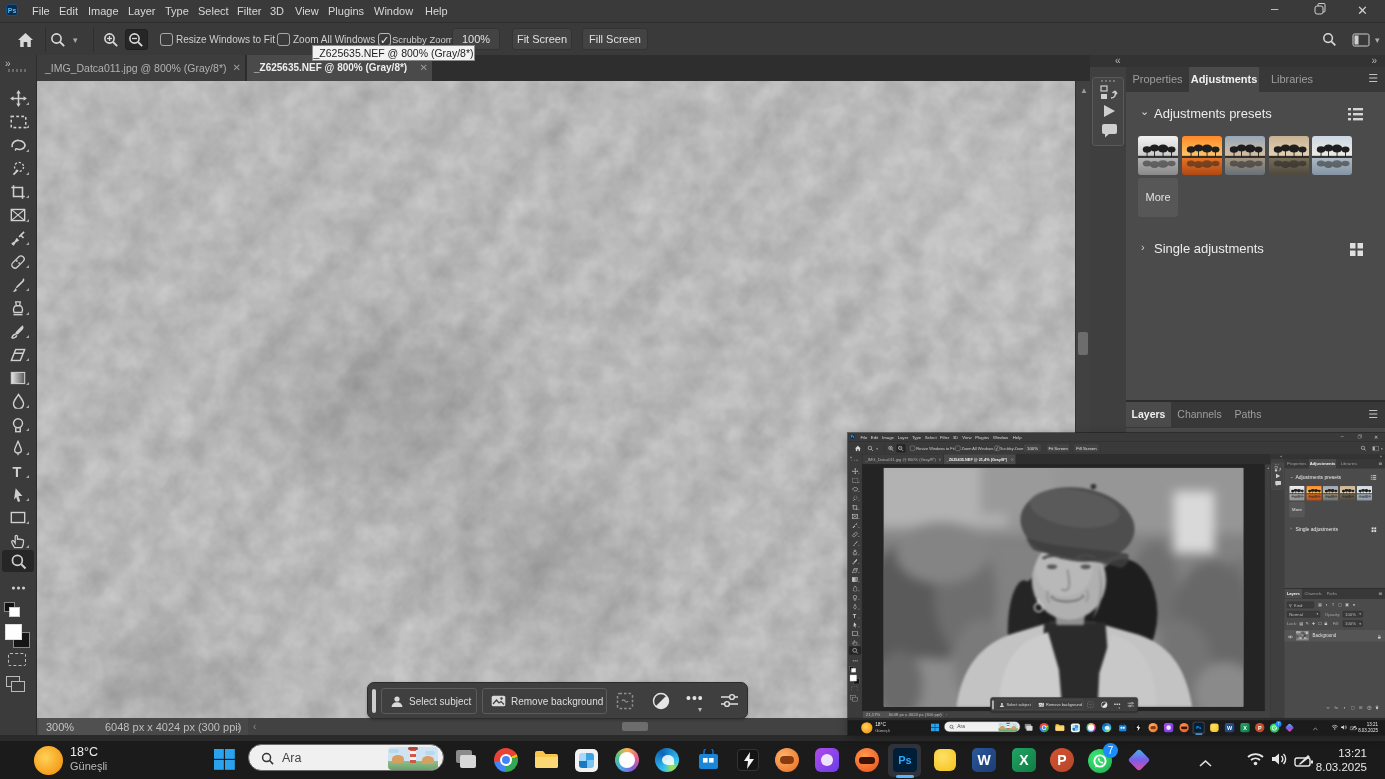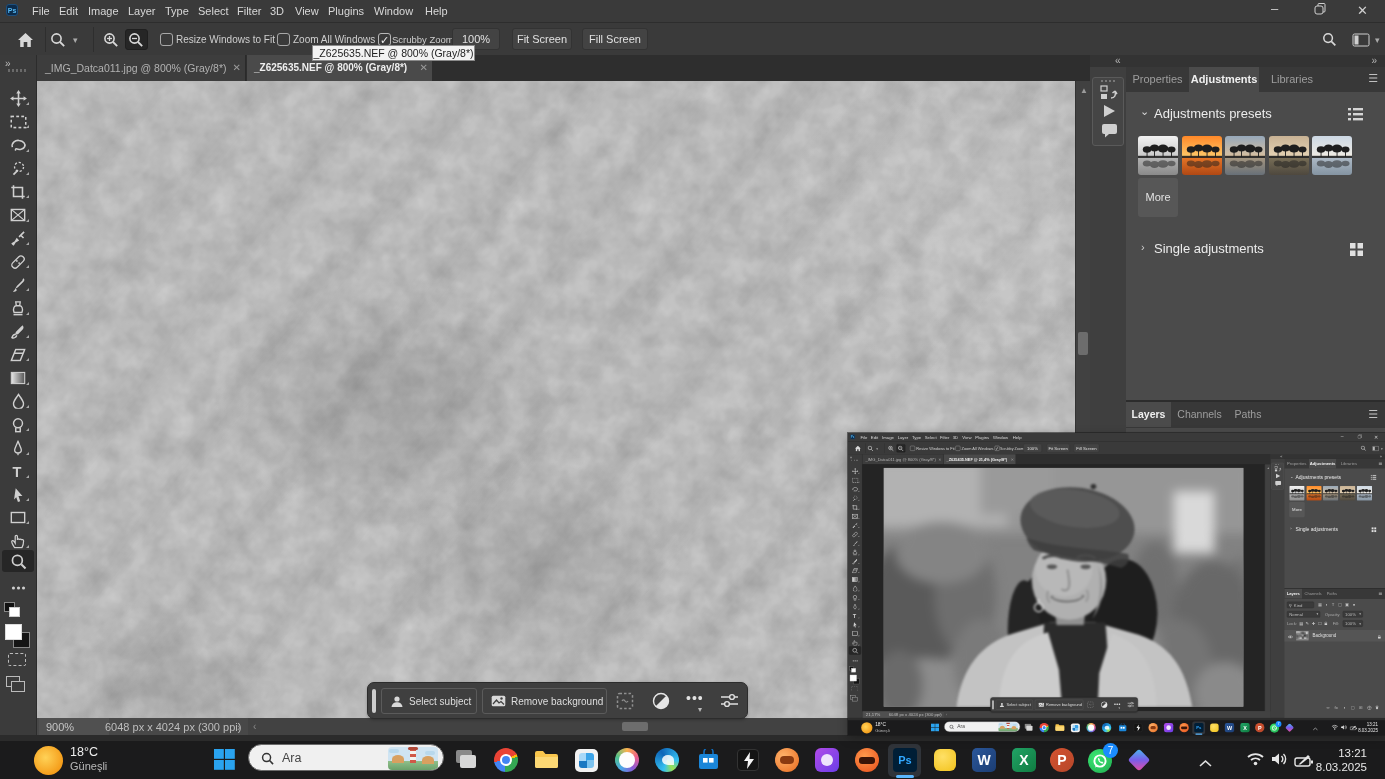--- a/index.html
+++ b/index.html
@@ -285,21 +285,21 @@
         </svg>
         <div style="position:absolute;left:0;top:0;width:1038px;height:637px;background:repeating-linear-gradient(128deg,rgba(0,0,0,0.05) 0 12px,rgba(255,255,255,0.03) 24px 48px,rgba(0,0,0,0.0) 58px 86px);filter:blur(7px)"></div>
         <div style="position:absolute;left:0;top:0;width:1038px;height:637px;background:radial-gradient(250px 180px at 350px 320px,rgba(0,0,0,0.13),transparent 70%),radial-gradient(220px 160px at 500px 480px,rgba(0,0,0,0.11),transparent 70%),radial-gradient(160px 120px at 130px 600px,rgba(0,0,0,0.10),transparent 70%),radial-gradient(300px 240px at 940px 140px,rgba(255,255,255,0.10),transparent 70%),radial-gradient(260px 200px at 1000px 520px,rgba(255,255,255,0.07),transparent 70%)"></div>
       </div>
       <div class="vscroll">
         <div style="position:absolute;left:4px;top:5px;color:#9a9a9a;font-size:8px">▲</div>
         <div class="vthumb"></div>
       </div>
       <div class="status">
         <div style="position:absolute;left:2px;top:0px;width:70px;height:17px;background:#505050"></div>
-        <div style="position:absolute;left:9px;top:3px">900%</div>
+        <div style="position:absolute;left:9px;top:3px">300%</div>
         <div style="position:absolute;left:68px;top:3px;color:#bdbdbd">6048 px x 4024 px (300 ppi)</div>
         <div style="position:absolute;left:200px;top:3px;color:#9f9f9f">›</div>
         <div class="hchan">
           <div style="position:absolute;left:5px;top:3px;color:#8a8a8a;font-size:10px">‹</div>
           <div class="hthumb"></div>
         </div>
       </div>
       <div class="rcol">
         <div class="rhead">
           <span style="position:absolute;left:25px;top:0">«</span>

